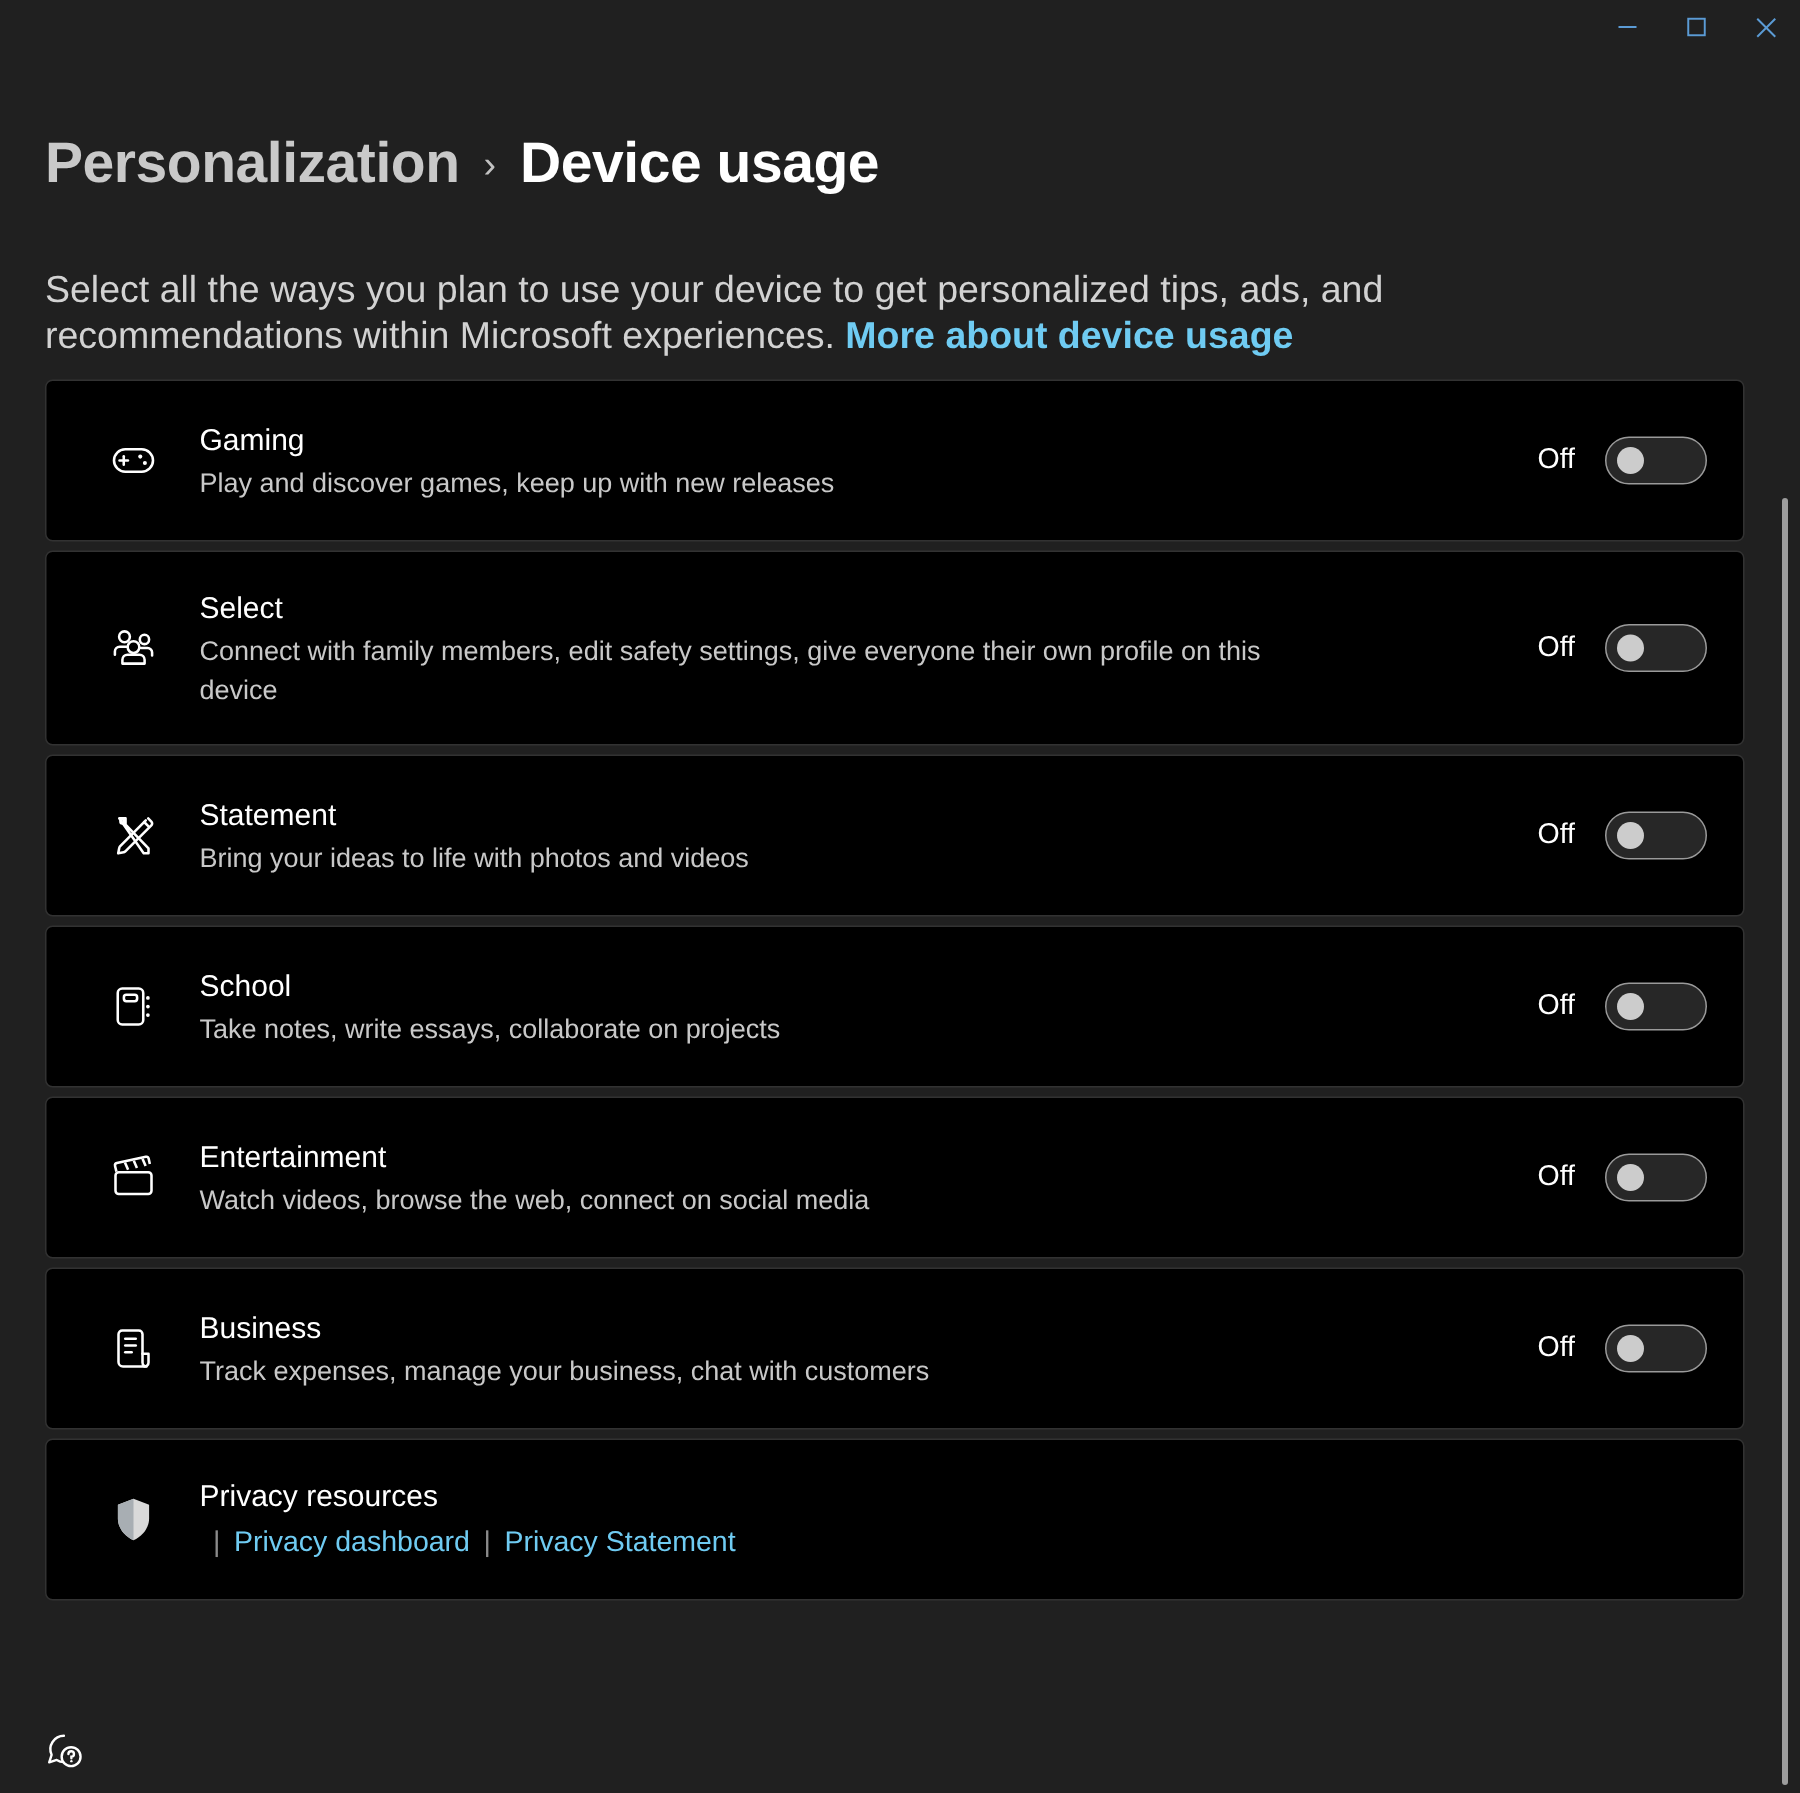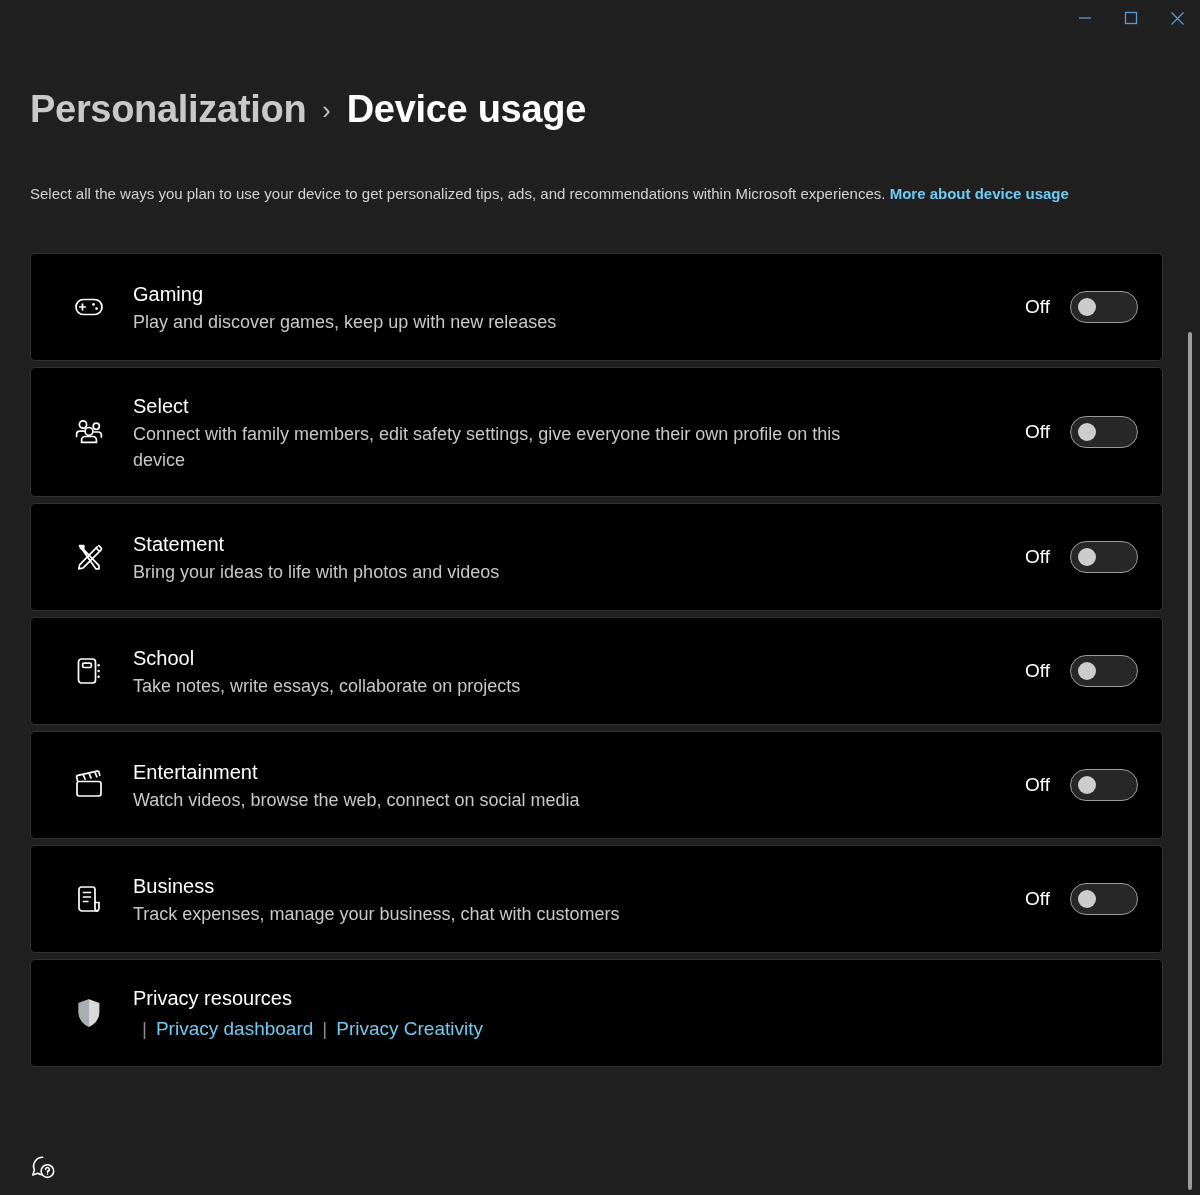--- a/index.html
+++ b/index.html
@@ -63,21 +63,21 @@
     font-weight: 600;
     color: #ffffff;
     letter-spacing: -0.3px;
   }
 
   .page-desc {
     position: absolute;
     top: 178px;
     left: 30px;
     width: 1070px;
-    font-size: 15px;
+    font-size: 25px;
     line-height: 31px;
     color: #d2d2d2;
     font-weight: 400;
   }
   .inline-link {
     color: #6fcbf2;
     font-weight: 700;
     text-decoration: none;
     cursor: pointer;
   }
@@ -395,21 +395,21 @@
         <path d="M17 3.2 6.6 7.1v9.2c0 6.2 4.3 11.9 10.4 14.5 6.1-2.6 10.4-8.3 10.4-14.5V7.1z" fill="#d9d9d9"></path>
         <path d="M17 3.2 6.6 7.1v9.2c0 6.2 4.3 11.9 10.4 14.5z" fill="#a8aeb3"></path>
       </svg>
     </div>
     <div class="card-text">
       <div class="card-title">Privacy resources</div>
       <div class="privacy-links">
         <span class="privacy-sep">|</span>
         <a>Privacy dashboard</a>
         <span class="privacy-sep">|</span>
-        <a>Privacy Creativity</a>
+        <a>Privacy Statement</a>
       </div>
     </div>
   </div>
 
 </div>
 
 <div class="gethelp">
   <span class="gethelp-icon">
     <svg width="30" height="30" viewBox="0 0 30 30" fill="none" stroke="currentColor" stroke-width="1.6">
       <path d="M14.6 4.2a9 9 0 0 0-8.2 12.7l-1.6 5 5-1.6a9 9 0 0 0 4.8 1.4" stroke-linecap="round" stroke-linejoin="round"></path>

